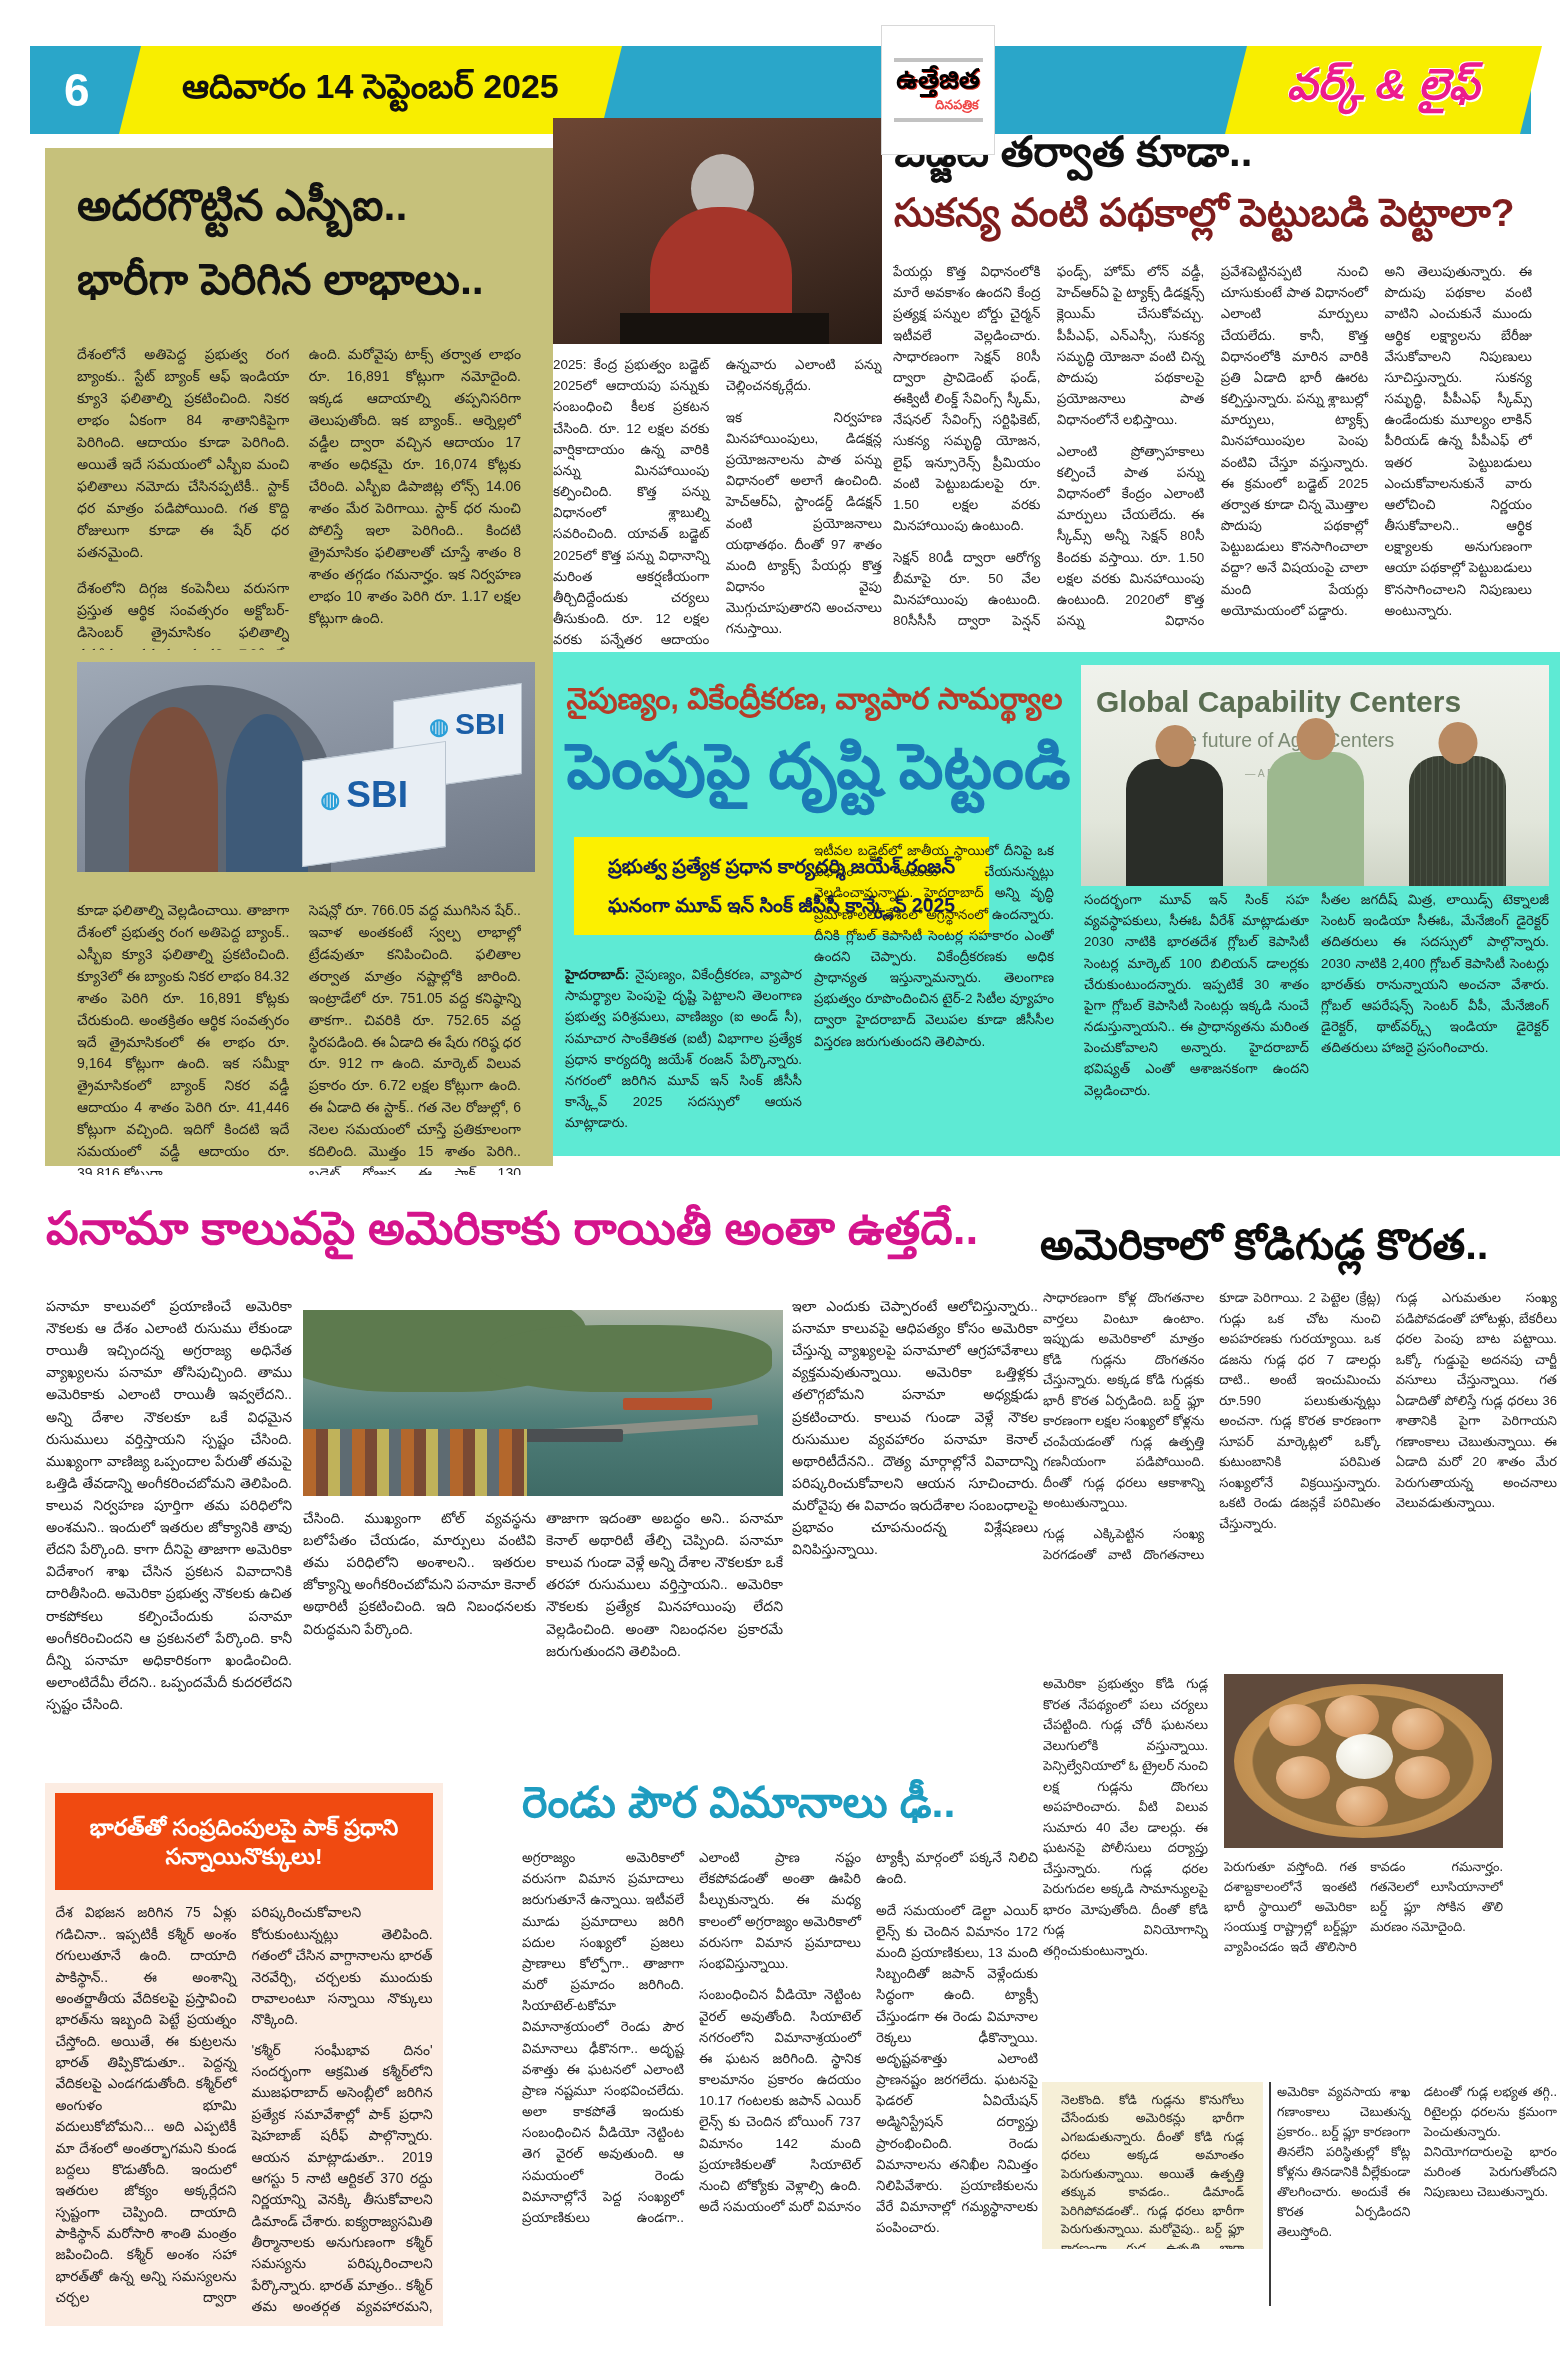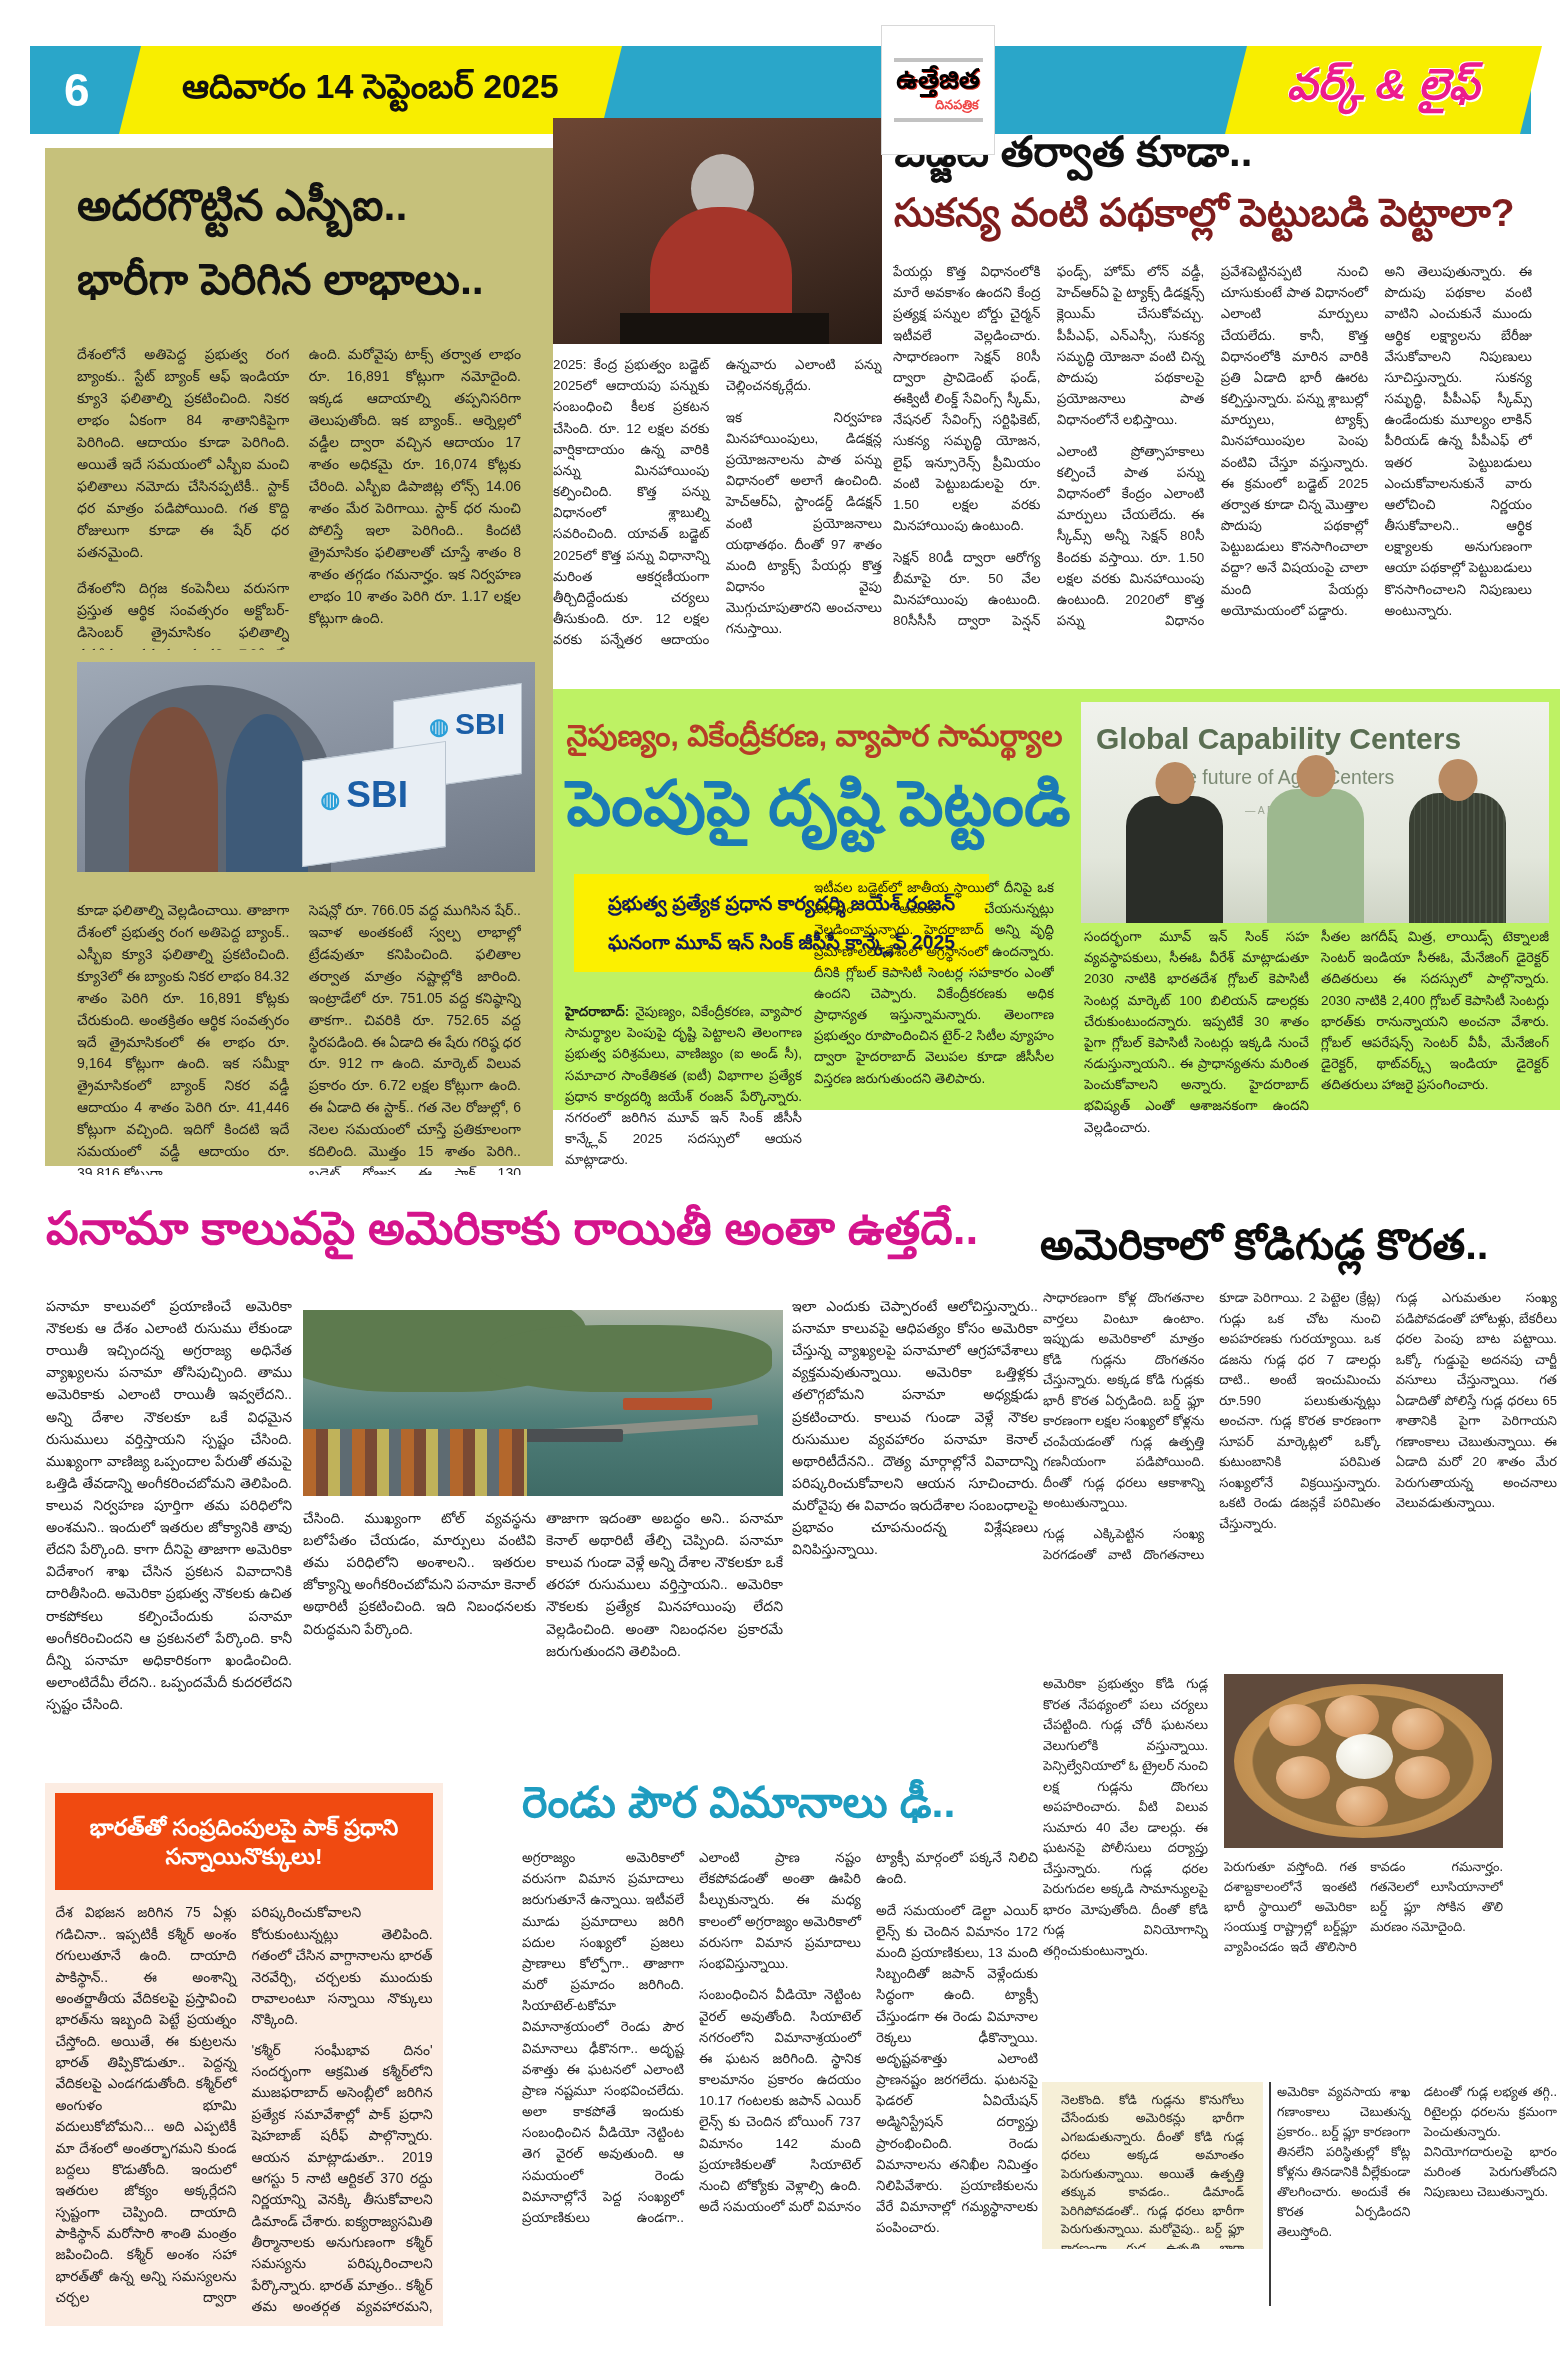--- a/index.html
+++ b/index.html
@@ -47,21 +47,21 @@
   .fm-saree{position:absolute;left:97px;top:89px;width:142px;height:142px;border-radius:48% 48% 0 0;background:#a5352a;}
   .fm-hair{position:absolute;left:138px;top:36px;width:63px;height:69px;border-radius:50%;background:#bdb7b2;}
   .fm-desk{position:absolute;left:67px;bottom:0;width:209px;height:31px;background:#17120e;}
   
   .budget-h{position:absolute;left:894px;top:125px;width:641px;}
   .budget-h .h1{font-size:42px;font-weight:800;color:#111;line-height:1.3;margin:0;}
   .budget-h .h2{font-size:39px;font-weight:800;color:#7f1d1d;line-height:1.5;margin:4.5px 0 0;}
   .budget-left{left:553px;top:354px;width:329px;height:304px;column-count:2;column-gap:16.4px;font-size:13.4px;}
   .budget-right{left:893px;top:261px;width:639px;height:397px;column-count:4;column-gap:16.4px;font-size:13.4px;}
   
-  .gcc{position:absolute;left:553px;top:689px;width:1008px;height:421px;background:#bef264;}
+  .gcc{position:absolute;left:553px;top:652px;width:1008px;height:504px;background:#5eead4;}
   .gcc-kicker{position:absolute;left:13.4px;top:30px;font-size:30px;font-weight:800;color:#b63c28;}
   .gcc-head{position:absolute;left:13.4px;top:78px;font-size:63px;font-weight:800;color:#1b7ab5;}
   .gcc-box{position:absolute;left:21px;top:185px;width:391px;background:#fcf000;padding:10.4px 12px;
        text-align:center;font-size:19.4px;font-weight:800;color:#121a5a;line-height:2.0;}
   .gcc-photo{position:absolute;left:528px;top:13.4px;width:468px;height:221px;overflow:hidden;
        background:linear-gradient(#f0f2ec 0%,#e2e6db 70%,#cfd4c6 100%);}
   .gcc-bd1{position:absolute;left:15px;top:19.4px;font-size:30px;font-weight:bold;color:#5a6e52;white-space:nowrap;}
   .gcc-bd2{position:absolute;left:89px;top:64px;font-size:19.4px;color:#7c8a74;white-space:nowrap;}
   .gcc-bd3{position:absolute;left:164px;top:103px;font-size:10.4px;color:#9aa392;white-space:nowrap;}
   .man{position:absolute;bottom:0;border-radius:30px 30px 0 0;}
@@ -230,21 +230,21 @@
     <p>తాజాగా ఇదంతా అబద్ధం అని.. పనామా కెనాల్ అథారిటీ తేల్చి చెప్పింది. పనామా కాలువ గుండా వెళ్లే అన్ని దేశాల నౌకలకూ ఒకే తరహా రుసుములు వర్తిస్తాయని.. అమెరికా నౌకలకు ప్రత్యేక మినహాయింపు లేదని వెల్లడించింది. అంతా నిబంధనల ప్రకారమే జరుగుతుందని తెలిపింది.</p>
   </div>
   <div class="col" style="left:792px;top:1295px;width:246px;height:446px;">
     <p>ఇలా ఎందుకు చెప్పారంటే ఆలోచిస్తున్నారు.. పనామా కాలువపై ఆధిపత్యం కోసం అమెరికా చేస్తున్న వ్యాఖ్యలపై పనామాలో ఆగ్రహావేశాలు వ్యక్తమవుతున్నాయి. అమెరికా ఒత్తిళ్లకు తలొగ్గబోమని పనామా అధ్యక్షుడు ప్రకటించారు. కాలువ గుండా వెళ్లే నౌకల రుసుముల వ్యవహారం పనామా కెనాల్ అథారిటీదేనని.. దౌత్య మార్గాల్లోనే వివాదాన్ని పరిష్కరించుకోవాలని ఆయన సూచించారు. మరోవైపు ఈ వివాదం ఇరుదేశాల సంబంధాలపై ప్రభావం చూపనుందన్న విశ్లేషణలు వినిపిస్తున్నాయి.</p>
   </div>
 
   <div class="eggs-h">అమెరికాలో కోడిగుడ్ల కొరత..</div>
   <div class="col eggs-top">
     <p>సాధారణంగా కోళ్ల దొంగతనాల వార్తలు వింటూ ఉంటాం. ఇప్పుడు అమెరికాలో మాత్రం కోడి గుడ్లను దొంగతనం చేస్తున్నారు. అక్కడ కోడి గుడ్లకు భారీ కొరత ఏర్పడింది. బర్డ్ ఫ్లూ కారణంగా లక్షల సంఖ్యలో కోళ్లను చంపేయడంతో గుడ్ల ఉత్పత్తి గణనీయంగా పడిపోయింది. దీంతో గుడ్ల ధరలు ఆకాశాన్ని అంటుతున్నాయి.</p>
     <p>గుడ్ల ఎక్కిపెట్టిన సంఖ్య పెరగడంతో వాటి దొంగతనాలు కూడా పెరిగాయి. 2 పెట్టెల (క్రేట్ల) గుడ్లు ఒక చోట నుంచి అపహరణకు గురయ్యాయి. ఒక డజను గుడ్ల ధర 7 డాలర్లు దాటి.. అంటే ఇంచుమించు రూ.590 పలుకుతున్నట్లు అంచనా. గుడ్ల కొరత కారణంగా సూపర్ మార్కెట్లలో ఒక్కో కుటుంబానికి పరిమిత సంఖ్యలోనే విక్రయిస్తున్నారు. ఒకటి రెండు డజన్లకే పరిమితం చేస్తున్నారు.</p>
-    <p>గుడ్ల ఎగుమతుల సంఖ్య పడిపోవడంతో హోటళ్లు, బేకరీలు ధరల పెంపు బాట పట్టాయి. ఒక్కో గుడ్డుపై అదనపు చార్జీ వసూలు చేస్తున్నాయి. గత ఏడాదితో పోలిస్తే గుడ్ల ధరలు 65 శాతానికి పైగా పెరిగాయని గణాంకాలు చెబుతున్నాయి. ఈ ఏడాది మరో 20 శాతం మేర పెరుగుతాయన్న అంచనాలు వెలువడుతున్నాయి.</p>
+    <p>గుడ్ల ఎగుమతుల సంఖ్య పడిపోవడంతో హోటళ్లు, బేకరీలు ధరల పెంపు బాట పట్టాయి. ఒక్కో గుడ్డుపై అదనపు చార్జీ వసూలు చేస్తున్నాయి. గత ఏడాదితో పోలిస్తే గుడ్ల ధరలు 36 శాతానికి పైగా పెరిగాయని గణాంకాలు చెబుతున్నాయి. ఈ ఏడాది మరో 20 శాతం మేర పెరుగుతాయన్న అంచనాలు వెలువడుతున్నాయి.</p>
   </div>
   <div class="col eggs-side">
     <p>అమెరికా ప్రభుత్వం కోడి గుడ్ల కొరత నేపథ్యంలో పలు చర్యలు చేపట్టింది. గుడ్ల చోరీ ఘటనలు వెలుగులోకి వస్తున్నాయి. పెన్సిల్వేనియాలో ఓ ట్రైలర్ నుంచి లక్ష గుడ్లను దొంగలు అపహరించారు. వీటి విలువ సుమారు 40 వేల డాలర్లు. ఈ ఘటనపై పోలీసులు దర్యాప్తు చేస్తున్నారు. గుడ్ల ధరల పెరుగుదల అక్కడి సామాన్యులపై భారం మోపుతోంది. దీంతో కోడి గుడ్ల వినియోగాన్ని తగ్గించుకుంటున్నారు.</p>
   </div>
   <div class="eggs-photo">
     <div class="basket"></div>
     <div class="egg" style="left:45px;top:30px;width:52px;height:42px;"></div>
     <div class="egg" style="left:101px;top:21px;width:54px;height:43px;"></div>
     <div class="egg white" style="left:112px;top:60px;width:57px;height:45px;"></div>
     <div class="egg" style="left:168px;top:34px;width:52px;height:42px;"></div>

